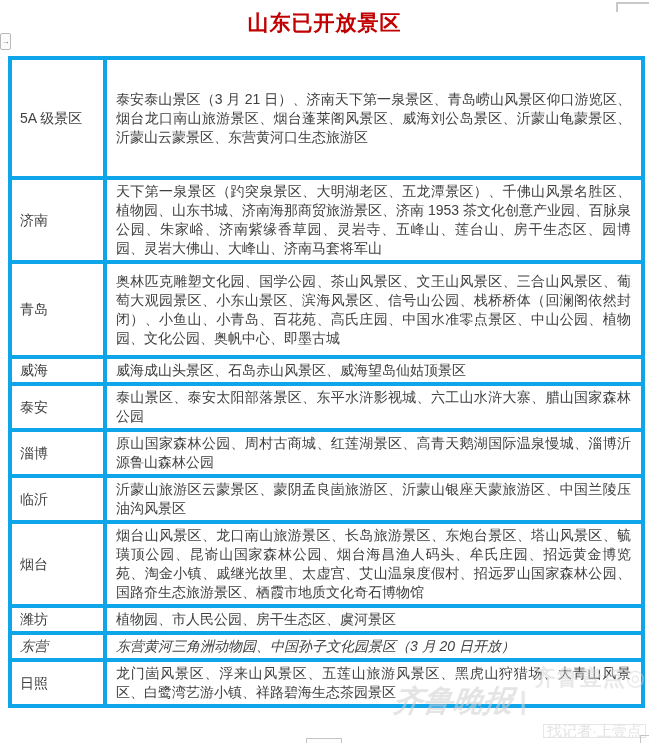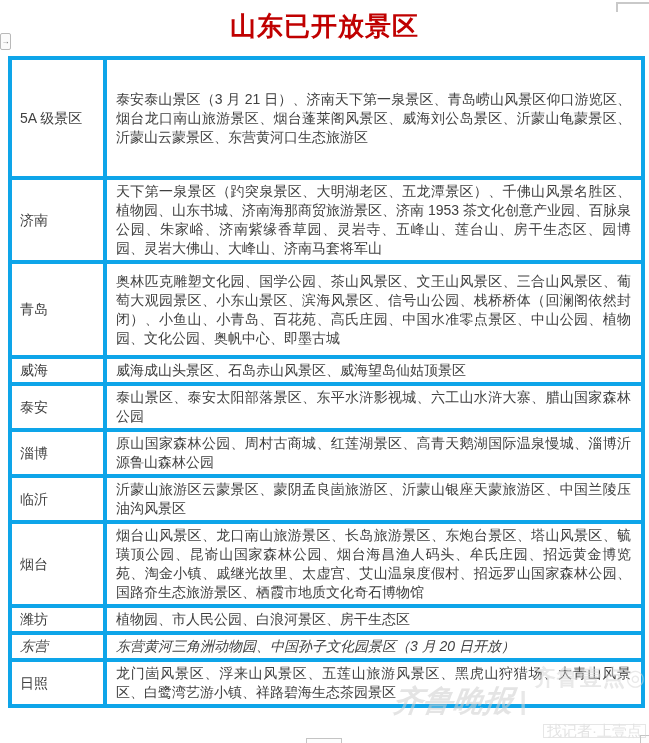--- a/index.html
+++ b/index.html
@@ -6,21 +6,21 @@
   body {
     width:649px; height:743px;
     background:#ffffff;
     position:relative;
     overflow:hidden;
     font-family:"Liberation Sans","DejaVu Sans",sans-serif;
   }
   .page-title {
     position:absolute; top:9px; left:0; width:649px;
     text-align:center;
-    font-size:26px; font-weight:bold;
+    font-size:21px; font-weight:bold;
     color:#c00000;
     letter-spacing:1px;
     margin:0;
   }
   
   .table-handle {
     position:absolute; left:0; top:33px;
     width:9px; height:15px;
     border:1px solid #b9b9b9; border-radius:2px;
     background:#fbfbfb;
@@ -139,21 +139,21 @@
       <tr style="height: 38px;">
         <td class="region-cell">临沂</td>
         <td class="content-cell">沂蒙山旅游区云蒙景区、蒙阴孟良崮旅游区、沂蒙山银座天蒙旅游区、中国兰陵压油沟风景区</td>
       </tr>
       <tr style="height: 82px;">
         <td class="region-cell">烟台</td>
         <td class="content-cell">烟台山风景区、龙口南山旅游景区、长岛旅游景区、东炮台景区、塔山风景区、毓璜顶公园、昆嵛山国家森林公园、烟台海昌渔人码头、牟氏庄园、招远黄金博览苑、淘金小镇、戚继光故里、太虚宫、艾山温泉度假村、招远罗山国家森林公园、国路夼生态旅游景区、栖霞市地质文化奇石博物馆</td>
       </tr>
       <tr style="height: 24px;">
         <td class="region-cell">潍坊</td>
-        <td class="content-cell">植物园、市人民公园、白浪河景区、房干生态区</td>
+        <td class="content-cell">植物园、市人民公园、房干生态区、虞河景区</td>
       </tr>
       <tr style="height: 24px; font-style: italic;">
         <td class="region-cell">东营</td>
         <td class="content-cell">东营黄河三角洲动物园、中国孙子文化园景区（3 月 20 日开放）</td>
       </tr>
       <tr style="height: 44px;">
         <td class="region-cell">日照</td>
         <td class="content-cell">龙门崮风景区、浮来山风景区、五莲山旅游风景区、黑虎山狩猎场、大青山风景区、白鹭湾艺游小镇、祥路碧海生态茶园景区</td>
       </tr>
     </tbody>

